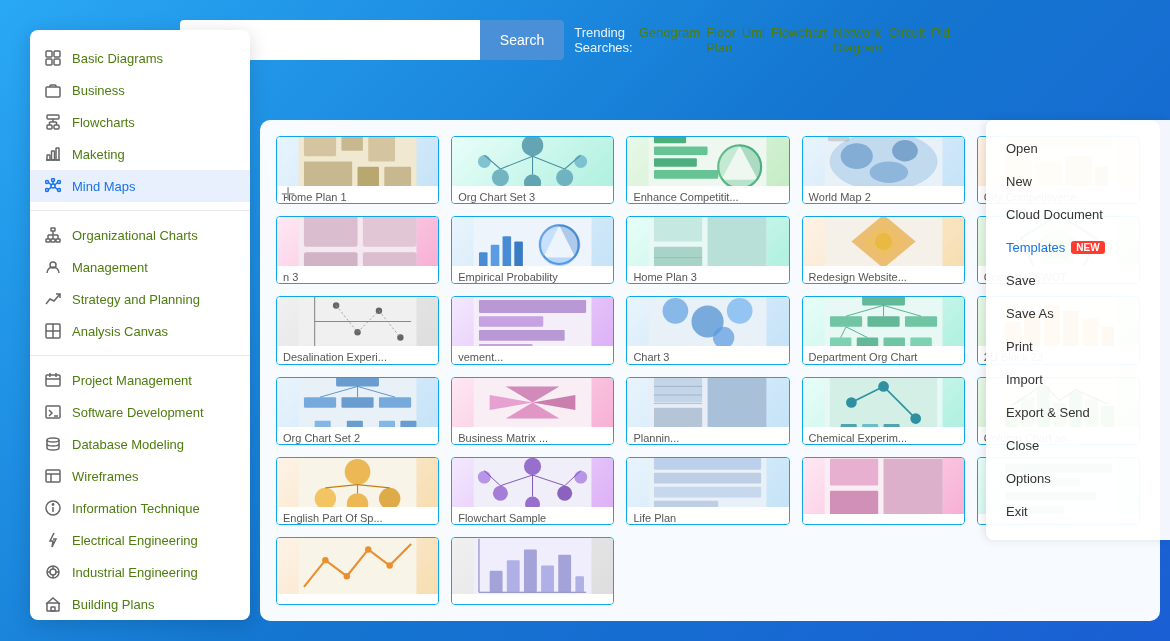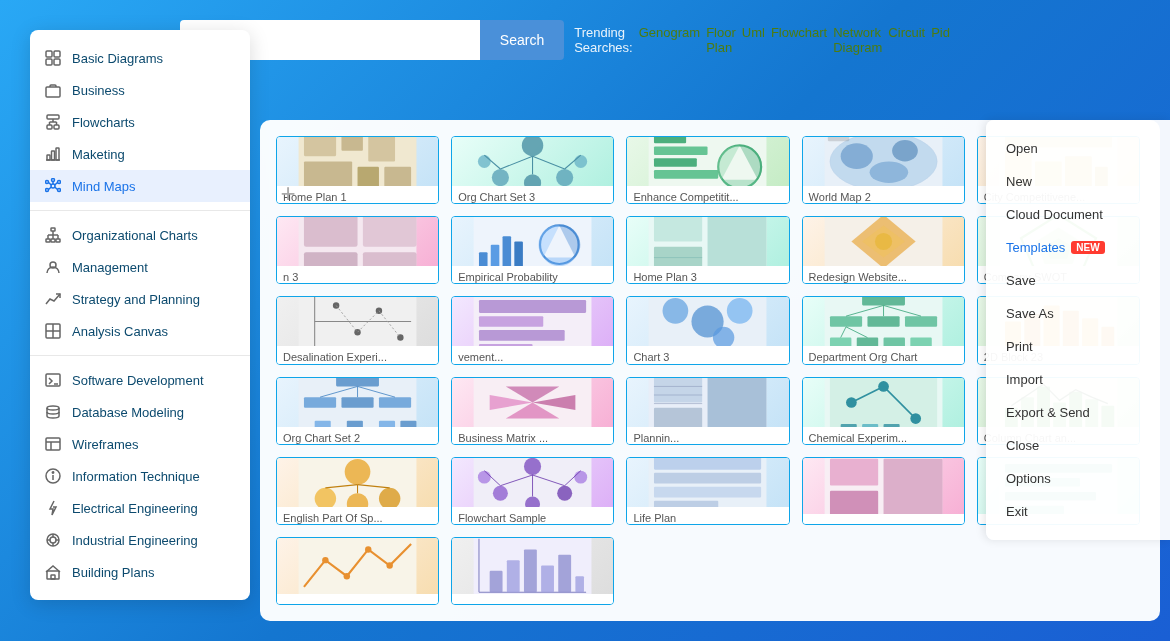--- a/index.html
+++ b/index.html
@@ -85,21 +85,21 @@
       background: #e8e8e8;
       margin: 4px 0;
     }
     .sidebar-item {
       display: flex;
       align-items: center;
       gap: 10px;
       padding: 7px 14px;
       cursor: pointer;
       font-size: 13px;
-      color: #0c4a6e;
+      color: #4d7c0f;
       transition: background 0.15s;
     }
     .sidebar-item.active {
       background: #e8f0fe;
       color: #1a73e8;
     }
     .sidebar-icon {
       width: 18px;
       height: 18px;
       flex-shrink: 0;
@@ -349,20 +349,31 @@
           <rect x="1" y="1" width="14" height="14" rx="1"></rect>
           <line x1="8" y1="1" x2="8" y2="15"></line>
           <line x1="1" y1="8" x2="15" y2="8"></line>
         </svg>
       </span>
       <span>Analysis Canvas</span>
     </div>
   </div>
   <div class="sidebar-divider"></div>
   <div class="sidebar-section">
+    <div class="sidebar-item">
+      <span class="sidebar-icon">
+        <svg viewBox="0 0 16 16" fill="none" stroke="#666" stroke-width="1.5">
+          <rect x="1" y="3" width="14" height="11" rx="1"></rect>
+          <line x1="1" y1="7" x2="15" y2="7"></line>
+          <line x1="5" y1="1" x2="5" y2="5"></line>
+            <line x1="11" y1="1" x2="11" y2="5"></line>
+        </svg>
+      </span>
+      <span>Project Management</span>
+    </div>
     <div class="sidebar-item">
       <span class="sidebar-icon">
         <svg viewBox="0 0 16 16" fill="none" stroke="#666" stroke-width="1.5">
           <rect x="1" y="2" width="14" height="12" rx="1"></rect>
           <polyline points="4,6 7,9 4,12"></polyline>
           <line x1="9" y1="12" x2="13" y2="12"></line>
         </svg>
       </span>
       <span>Software Development</span>
     </div>

